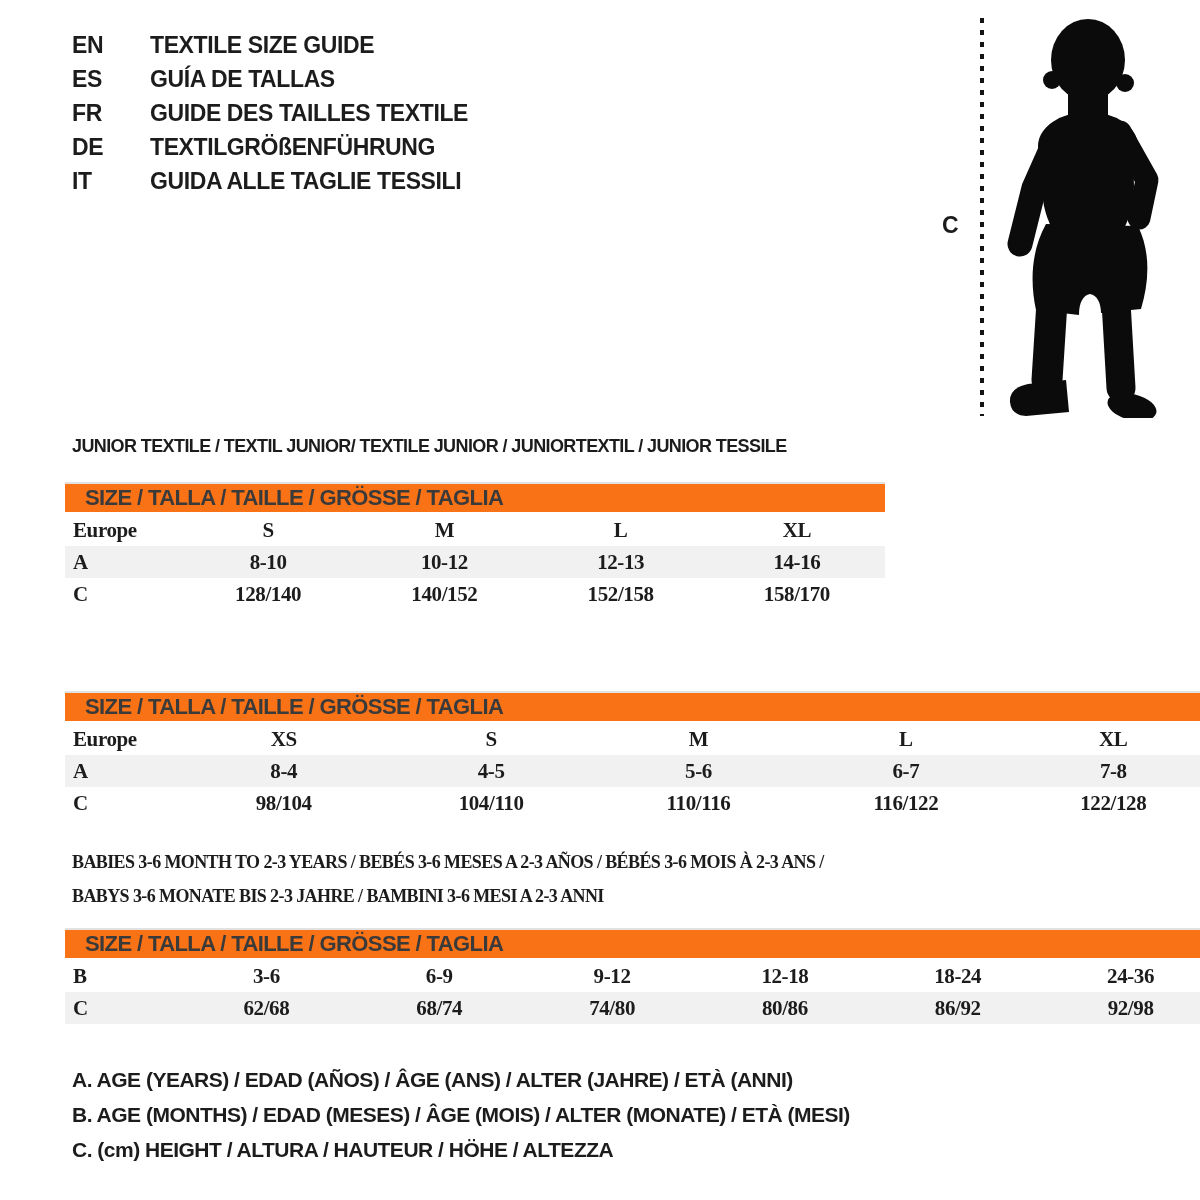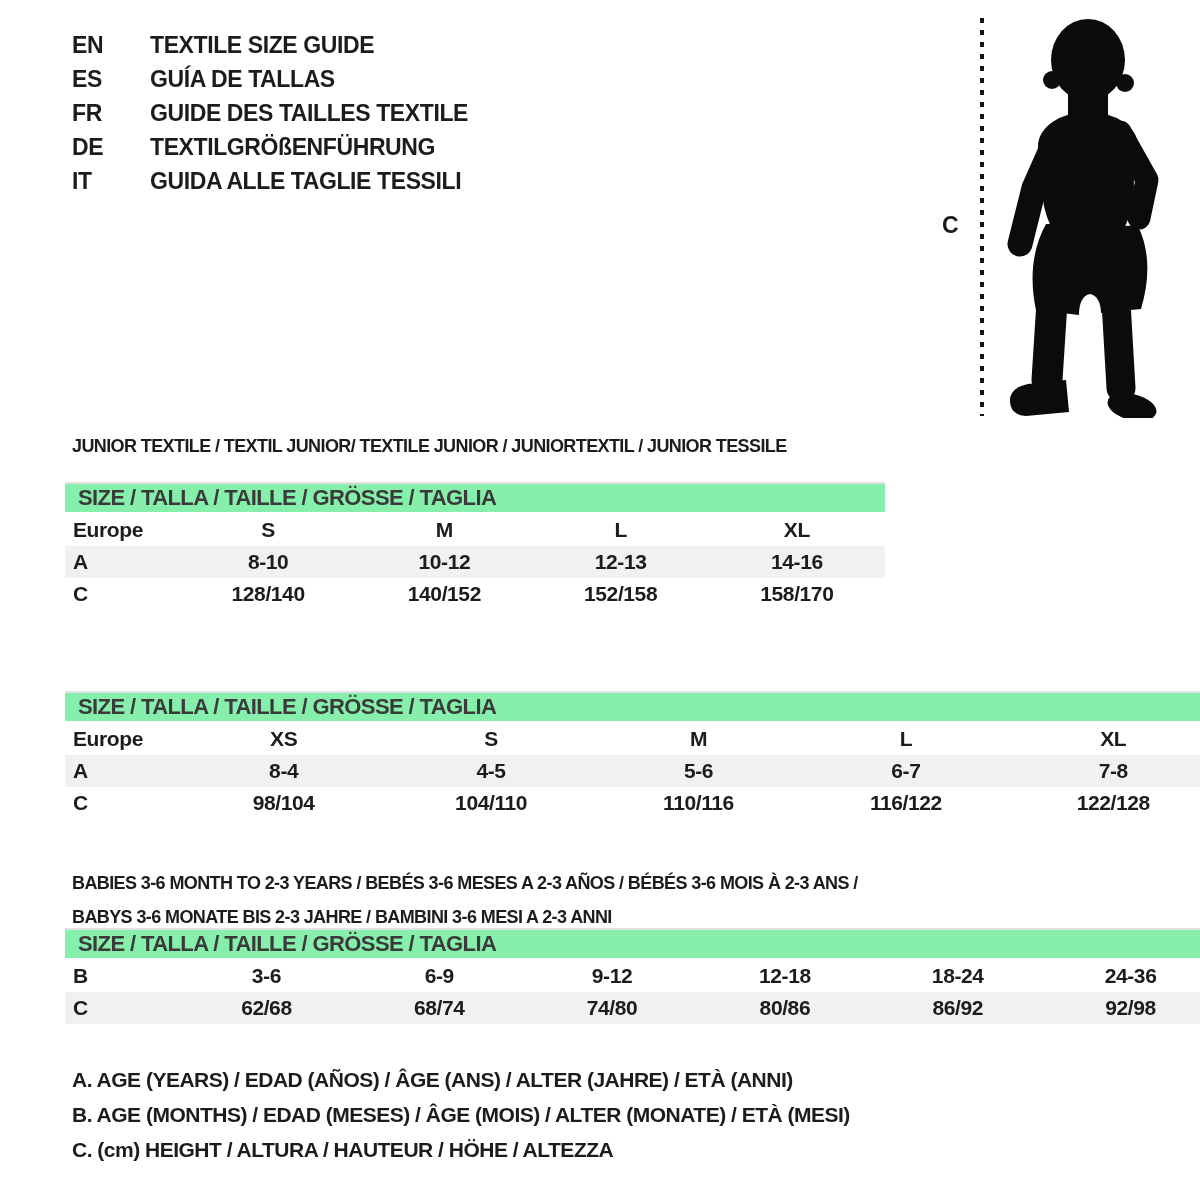--- a/index.html
+++ b/index.html
@@ -16,25 +16,25 @@
   .dashed-line { position:absolute; left:948px; top:18px; width:4px; height:398px;
                  background:repeating-linear-gradient(to bottom,#141414 0 5px,transparent 5px 12px); }
   .measure-label { position:absolute; left:910px; top:212px; font-size:23px; font-weight:700; }
   .baby-svg { position:absolute; left:968px; top:16px; }
 
   
   .section-title { position:absolute; font-size:18px; font-weight:700; letter-spacing:-0.6px; white-space:nowrap; }
   .section-title .line { display:block; line-height:34px; }
 
   
-  .size-bar { position:absolute; height:30px; background:#86efac; border-top:2px solid #e2e2e2;
-              display:flex; align-items:center; padding-left:13px;
+  .size-bar { position:absolute; height:30px; background:#f97316; border-top:2px solid #e2e2e2;
+              display:flex; align-items:center; padding-left:20px;
               font-size:22px; font-weight:700; color:#3a3a3a; letter-spacing:-0.6px; }
   table.size-table { position:absolute; border-collapse:collapse; table-layout:fixed; }
-  table.size-table tr { height:32px; }
+  table.size-table tr { height:32px;font-family:Liberation Serif, serif; }
   table.size-table tr.striped { background:#f1f1f1; }
   table.size-table th { text-align:left; padding-left:8px; font-size:21px; font-weight:700; letter-spacing:-0.4px; }
   table.size-table td { text-align:center; font-size:21px; font-weight:700; letter-spacing:-0.4px; }
 
   
   .notes { position:absolute; left:40px; top:1062px; }
   .note-line { font-size:21px; font-weight:700; letter-spacing:-0.5px; line-height:35px; white-space:nowrap; }
 </style>
 </head>
 <body>
@@ -150,21 +150,21 @@
       <th>C</th>
       <td>98/104</td>
       <td>104/110</td>
       <td>110/116</td>
       <td>116/122</td>
       <td>122/128</td>
     </tr>
   </tbody>
     </table>
 
-  <div class="section-title" style="left:40px; top:866px;">
+  <div class="section-title" style="left:40px; top:845px;font-family:Liberation Serif, serif;">
     <span class="line">BABIES 3-6 MONTH TO 2-3 YEARS / BEBÉS 3-6 MESES A 2-3 AÑOS / BÉBÉS 3-6 MOIS À 2-3 ANS /</span>
     <span class="line">BABYS 3-6 MONATE BIS 2-3 JAHRE / BAMBINI 3-6 MESI A 2-3 ANNI</span>
   </div>
   <div class="size-bar" style="left:33px; top:928px; width:1152px;">SIZE / TALLA / TAILLE / GRÖSSE / TAGLIA</div>
   <table class="size-table" style="left:33px; top:960px; width:1152px;">
     <colgroup>
         <col style="width:115px">
         <col>
         <col>
         <col>

